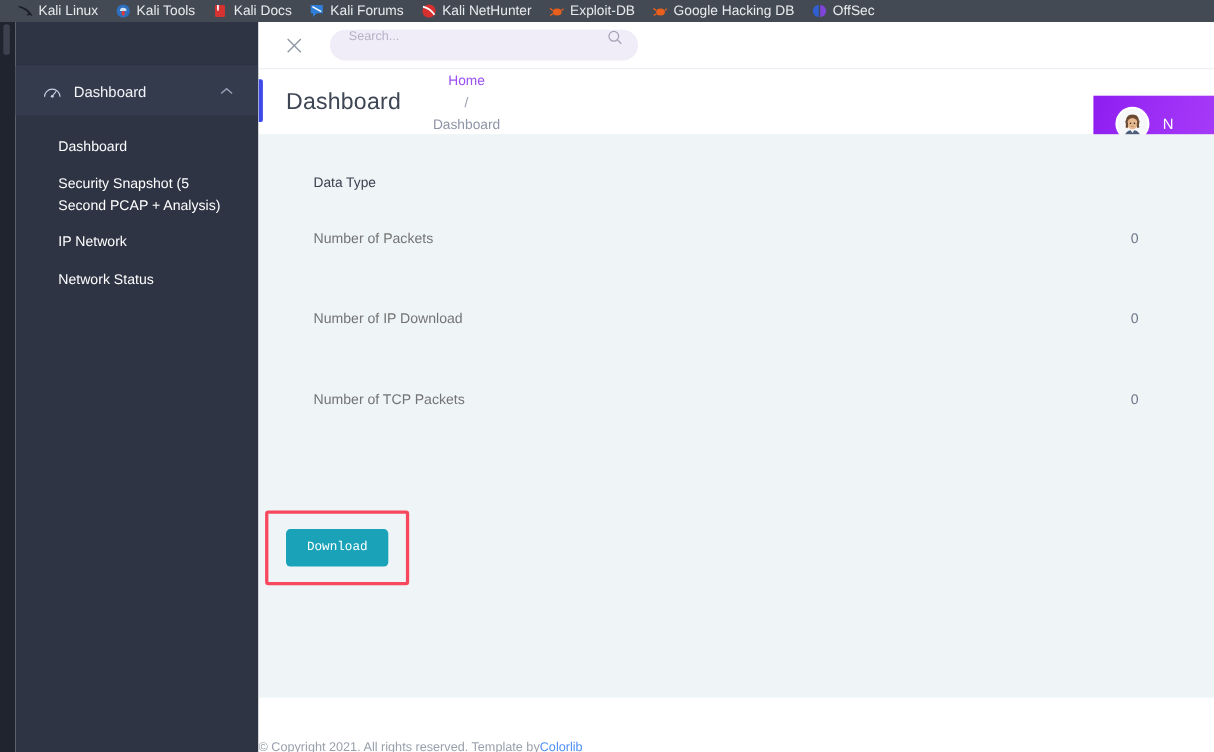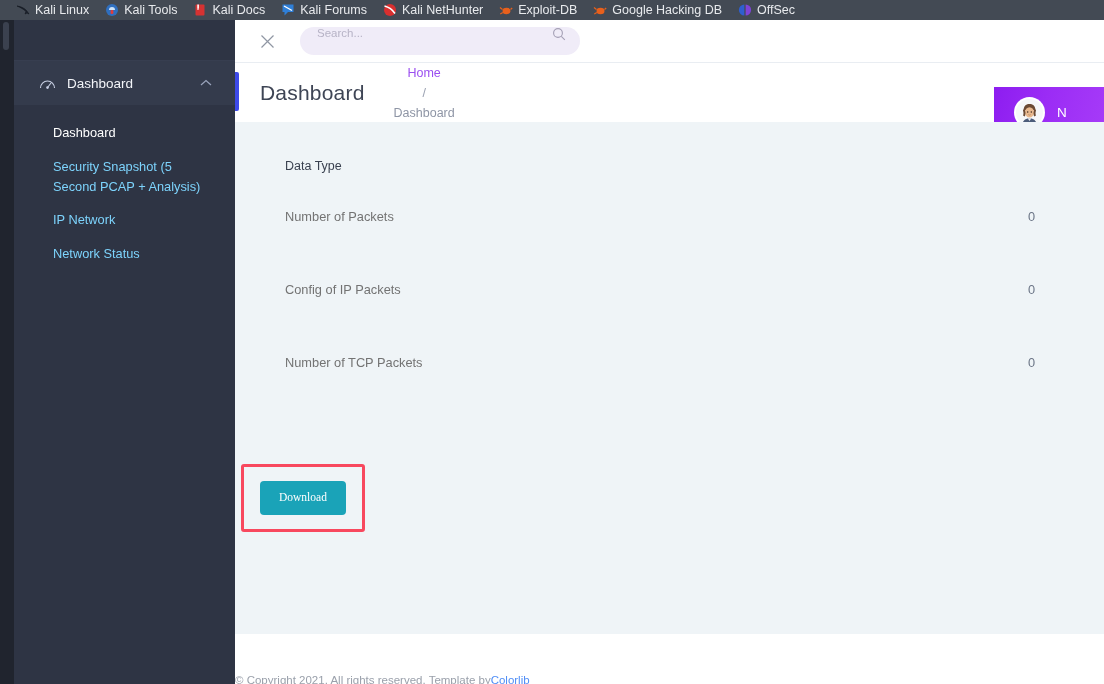--- a/index.html
+++ b/index.html
@@ -79,21 +79,21 @@
     flex: 1;
   }
   .menu-head .mh-chevron {
     width: 14px; height: 14px;
     display: flex; align-items: center; justify-content: center;
   }
   .submenu { padding-top: 11px; }
   .submenu-item {
     padding: 7px 24px 7px 39px;
     font-size: 12.8px;
-    color: #7dd3fc;
+    color: #ffffff;
     line-height: 1.55;
     cursor: pointer;
   }
   .submenu-item.active { color: #ffffff; }
 
   
   .main {
     position: absolute; top: 20px; left: 235px;
     width: 869px; height: 664px;
     background: #eff4f7;
@@ -222,21 +222,21 @@
     left: 6px; top: 342px;
     padding: 14px 16px;
     border: 3px solid #f8485e;
     border-radius: 3px;
   }
   .btn-download {
     display: inline-block;
     background: #1aa3b8;
     color: #ffffff;
     border: 0;
-    font-family: Liberation Serif, serif;
+    font-family: Liberation Mono, monospace;
     font-size: 11.5px;
     padding: 11px 19px;
     border-radius: 4px;
     cursor: pointer;
     line-height: 1;
   }
 
   
   .footer {
     height: 50px;
@@ -427,21 +427,21 @@
           <th>Data Type</th>
           <th class="num"></th>
         </tr>
       </thead>
       <tbody>
         <tr>
           <td>Number of Packets</td>
           <td class="num">0</td>
         </tr>
         <tr>
-          <td>Config of IP Packets</td>
+          <td>Number of IP Download</td>
           <td class="num">0</td>
         </tr>
         <tr>
           <td>Number of TCP Packets</td>
           <td class="num">0</td>
         </tr>
       </tbody>
     </table>
 
     <div class="btn-wrap">

